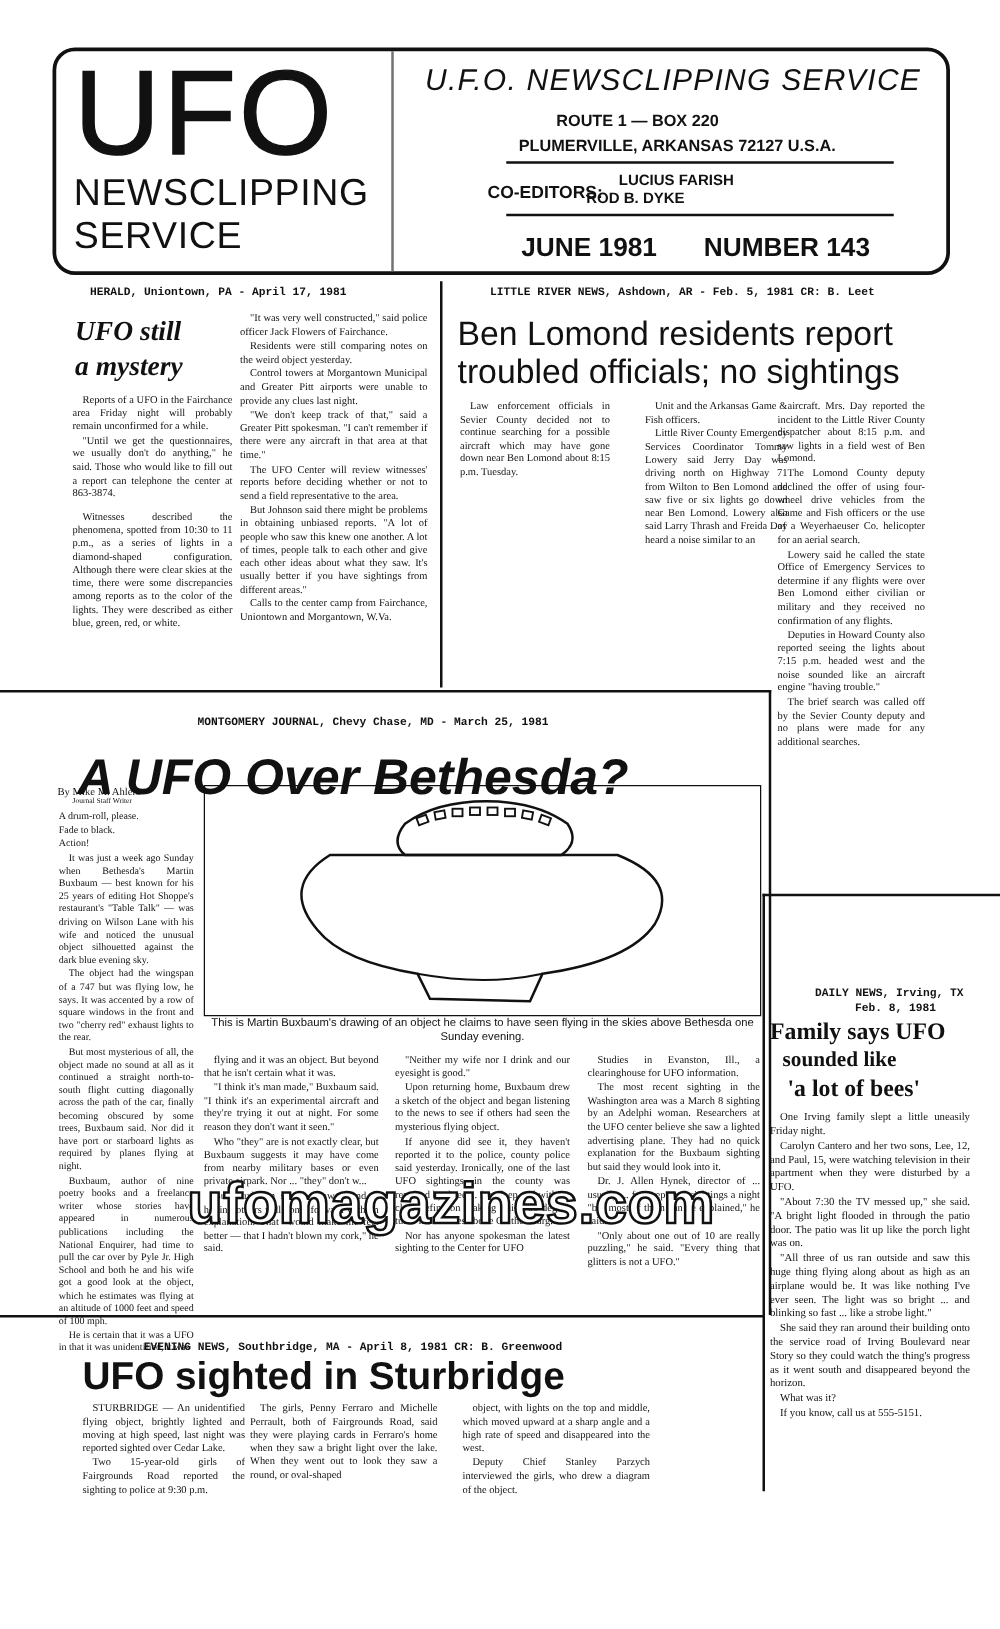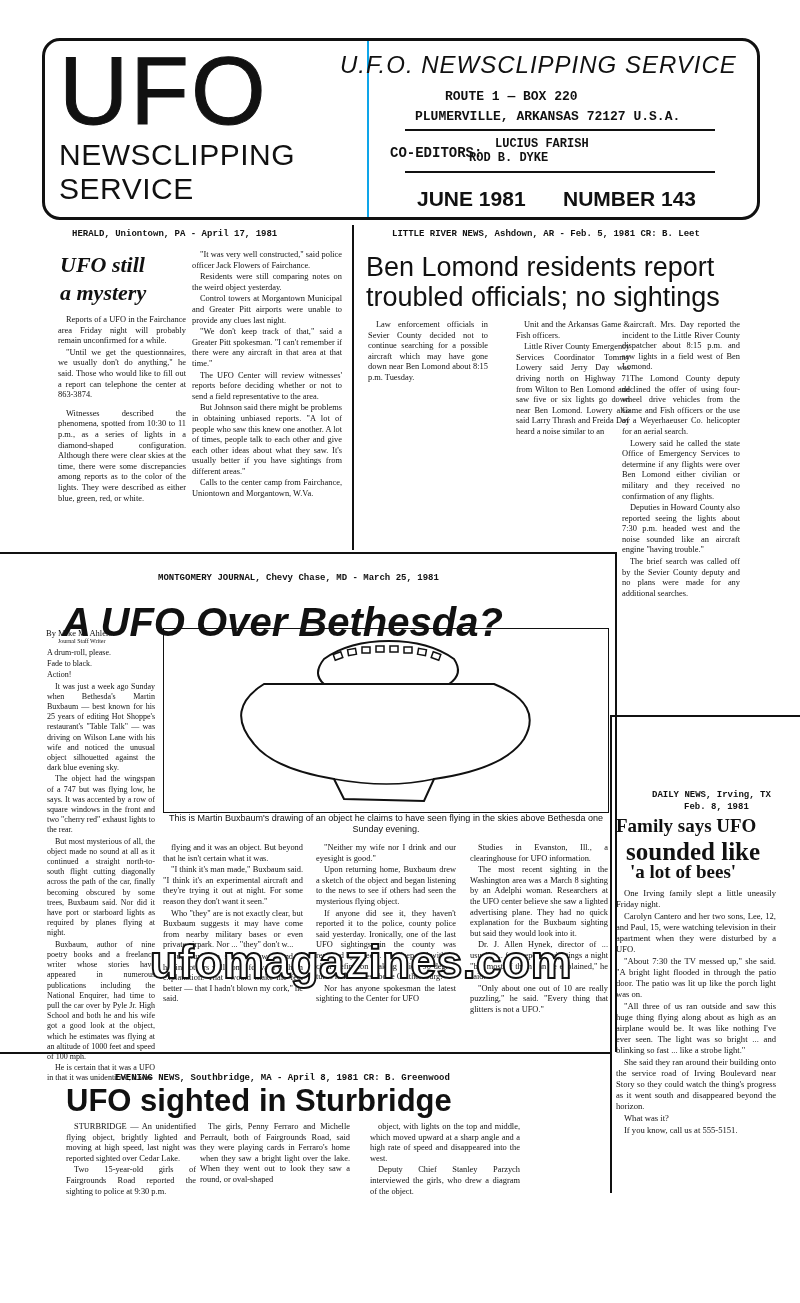--- a/index.html
+++ b/index.html
@@ -1,23 +1,23 @@
 <!DOCTYPE html>
 <html><head>
 <meta charset="utf-8">
 <style>
   * { box-sizing: border-box; margin: 0; padding: 0; }
   body { width: 800px; height: 1303px; background: #fff; color: #111; font-family: "Liberation Serif", serif; position: relative; overflow: hidden; }
   .abs { position: absolute; }
   .masthead { left: 42px; top: 38px; width: 718px; height: 182px; border: 3px solid #111; border-radius: 18px; }
-  .logo-box { left: 0; top: 0; width: 324px; height: 176px; border-right: 2px solid #0ea5e9; }
+  .logo-box { left: 0; top: 0; width: 270px; height: 176px; border-right: 2px solid #737373; }
   .logo-ufo { left: 14px; top: 2px; font-family: "Liberation Sans", sans-serif; font-size: 96px; font-weight: 400; letter-spacing: 2px; line-height: 96px; -webkit-text-stroke: 1px #111; }
   .logo-sub { left: 14px; font-family: "Liberation Sans", sans-serif; font-size: 30px; line-height: 32px; letter-spacing: 0.5px; }
   .svc-title { left: 295px; top: 10px; font-family: "Liberation Sans", sans-serif; font-style: italic; font-size: 24px; letter-spacing: 1px; white-space: nowrap; }
-  .svc-line { left: 370px; font-family: Liberation Mono, monospace; font-weight: bold; font-size: 13px; white-space: nowrap; }
+  .svc-line { left: 370px; font-family: Liberation Sans, sans-serif; font-weight: bold; font-size: 13px; white-space: nowrap; }
   .hr { background: #111; height: 2px; }
   .issue { font-family: "Liberation Sans", sans-serif; font-weight: bold; font-size: 21px; white-space: nowrap; }
   .dateline { font-family: "Liberation Mono", monospace; font-size: 9px; font-weight: bold; white-space: nowrap; }
   .col { font-size: 8.4px; line-height: 10.6px; text-align: justify; }
   .col p { text-indent: 8px; margin-bottom: 1px; }
   .headline-sans { font-family: "Liberation Sans", sans-serif; white-space: nowrap; }
   .rule-v { width: 2px; background: #111; }
   .rule-h { height: 2px; background: #111; }
   .watermark { left: 150px; top: 935px; font-family: "Liberation Sans", sans-serif; font-weight: bold; font-size: 46px; color: #fff; -webkit-text-stroke: 2px #111; letter-spacing: 0.5px; white-space: nowrap; }
   .caption { font-family: "Liberation Sans", sans-serif; font-size: 9px; text-align: center; line-height: 11px; }
@@ -70,21 +70,21 @@
   <p>Law enforcement officials in Sevier County decided not to continue searching for a possible aircraft which may have gone down near Ben Lomond about 8:15 p.m. Tuesday.</p>
 </div>
 <div class="abs col" style="left:516px; top:320px; width:114px;">
   <p>Unit and the Arkansas Game &amp; Fish officers.</p>
   <p>Little River County Emergency Services Coordinator Tommy Lowery said Jerry Day was driving north on Highway 71 from Wilton to Ben Lomond and saw five or six lights go down near Ben Lomond. Lowery also said Larry Thrash and Freida Day heard a noise similar to an</p>
 </div>
 <div class="abs col" style="left:622px; top:320px; width:118px;">
   <p>aircraft. Mrs. Day reported the incident to the Little River County dispatcher about 8:15 p.m. and saw lights in a field west of Ben Lomond.</p>
   <p>The Lomond County deputy declined the offer of using four-wheel drive vehicles from the Game and Fish officers or the use of a Weyerhaeuser Co. helicopter for an aerial search.</p>
   <p>Lowery said he called the state Office of Emergency Services to determine if any flights were over Ben Lomond either civilian or military and they received no confirmation of any flights.</p>
-  <p>Deputies in Howard County also reported seeing the lights about 7:30 p.m. headed west and the noise sounded like an aircraft engine "having trouble."</p>
+  <p>Deputies in Howard County also reported seeing the lights about 7:15 p.m. headed west and the noise sounded like an aircraft engine "having trouble."</p>
   <p>The brief search was called off by the Sevier County deputy and no plans were made for any additional searches.</p>
 </div>
 
 <div class="abs rule-h" style="left:0; top:552px; width:617px;"></div>
 <div class="abs rule-v" style="left:615px; top:552px; height:500px;"></div>
 <div class="abs dateline" style="left:158px; top:573px;">MONTGOMERY JOURNAL, Chevy Chase, MD - March 25, 1981</div>
 <div class="abs headline-sans" style="left:62px; top:600px; font-size:40px; font-style:italic; font-weight:bold;text-align:right;">A UFO Over Bethesda?</div>
 <div class="abs" style="left:46px; top:628px; font-size:8.5px; font-weight:normal;">By Mike M. Ahlers</div>
 <div class="abs" style="left:58px; top:638px; font-size:6px;">Journal Staff Writer</div>
 
@@ -134,21 +134,21 @@
   <p>The most recent sighting in the Washington area was a March 8 sighting by an Adelphi woman. Researchers at the UFO center believe she saw a lighted advertising plane. They had no quick explanation for the Buxbaum sighting but said they would look into it.</p>
   <p>Dr. J. Allen Hynek, director of ... usually ... four reported sightings a night "but most of them can be explained," he said.</p>
   <p>"Only about one out of 10 are really puzzling," he said. "Every thing that glitters is not a UFO."</p>
 </div>
 
 <div class="abs rule-v" style="left:610px; top:715px; height:478px;"></div>
 <div class="abs rule-h" style="left:610px; top:715px; width:190px;"></div>
 <div class="abs dateline" style="left:652px; top:790px;">DAILY NEWS, Irving, TX</div>
 <div class="abs dateline" style="left:684px; top:802px;">Feb. 8, 1981</div>
 <div class="abs" style="left:616px; top:815px; font-size:19px; font-weight:bold; white-space:nowrap;">Family says UFO</div>
-<div class="abs" style="left:626px; top:838px; font-size:25px; font-weight:bold; white-space:nowrap;">sounded like</div>
+<div class="abs" style="left:626px; top:838px; font-size:17px; font-weight:bold; white-space:nowrap;">sounded like</div>
 <div class="abs" style="left:630px; top:861px; font-size:19px; font-weight:bold; white-space:nowrap;">'a lot of bees'</div>
 <div class="abs col" style="left:616px; top:888px; width:160px; font-size:8.6px; line-height:11px;">
   <p>One Irving family slept a little uneasily Friday night.</p>
   <p>Carolyn Cantero and her two sons, Lee, 12, and Paul, 15, were watching television in their apartment when they were disturbed by a UFO.</p>
   <p>"About 7:30 the TV messed up," she said. "A bright light flooded in through the patio door. The patio was lit up like the porch light was on.</p>
   <p>"All three of us ran outside and saw this huge thing flying along about as high as an airplane would be. It was like nothing I've ever seen. The light was so bright ... and blinking so fast ... like a strobe light."</p>
   <p>She said they ran around their building onto the service road of Irving Boulevard near Story so they could watch the thing's progress as it went south and disappeared beyond the horizon.</p>
   <p>What was it?</p>
   <p>If you know, call us at 555-5151.</p>
 </div>

